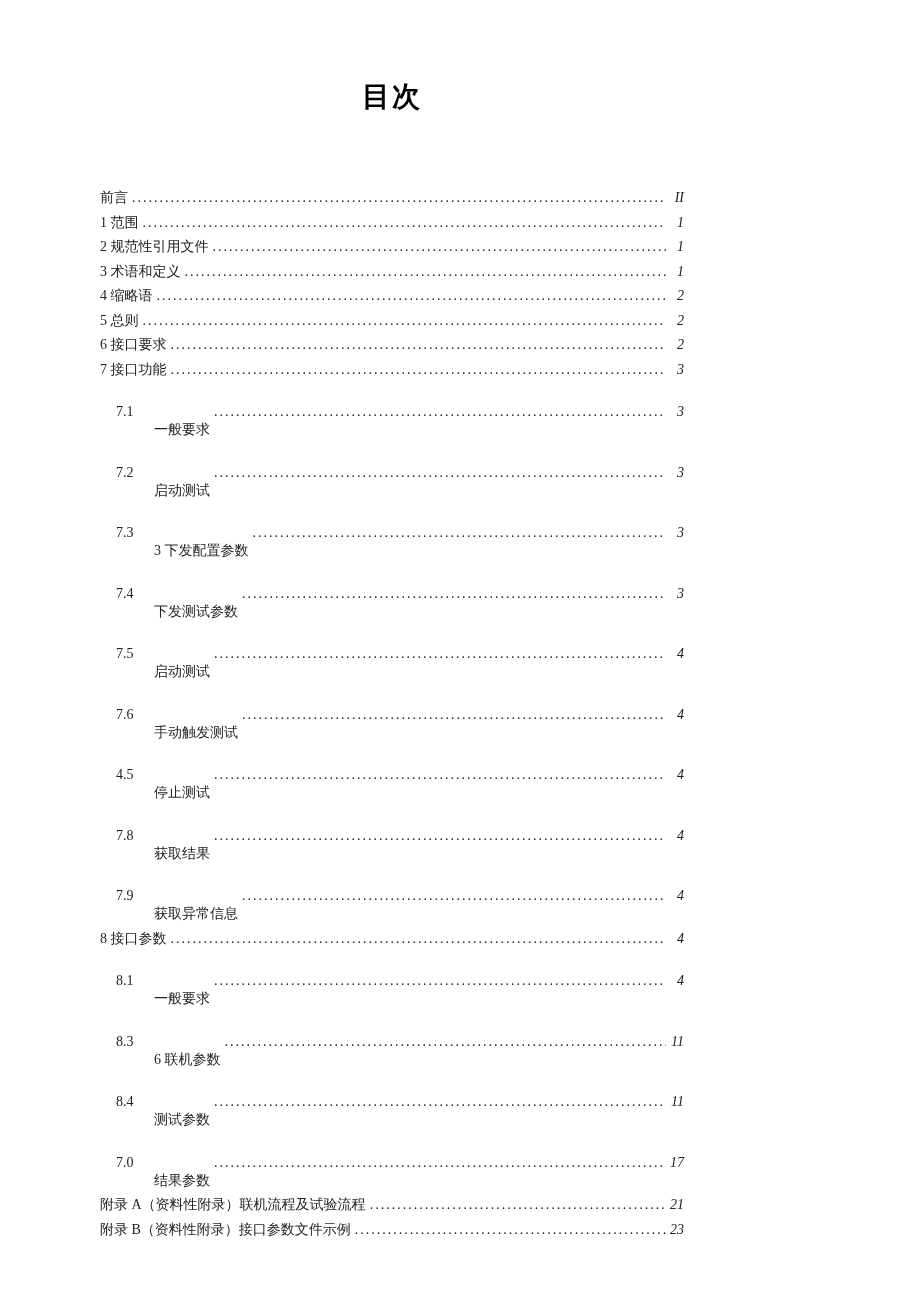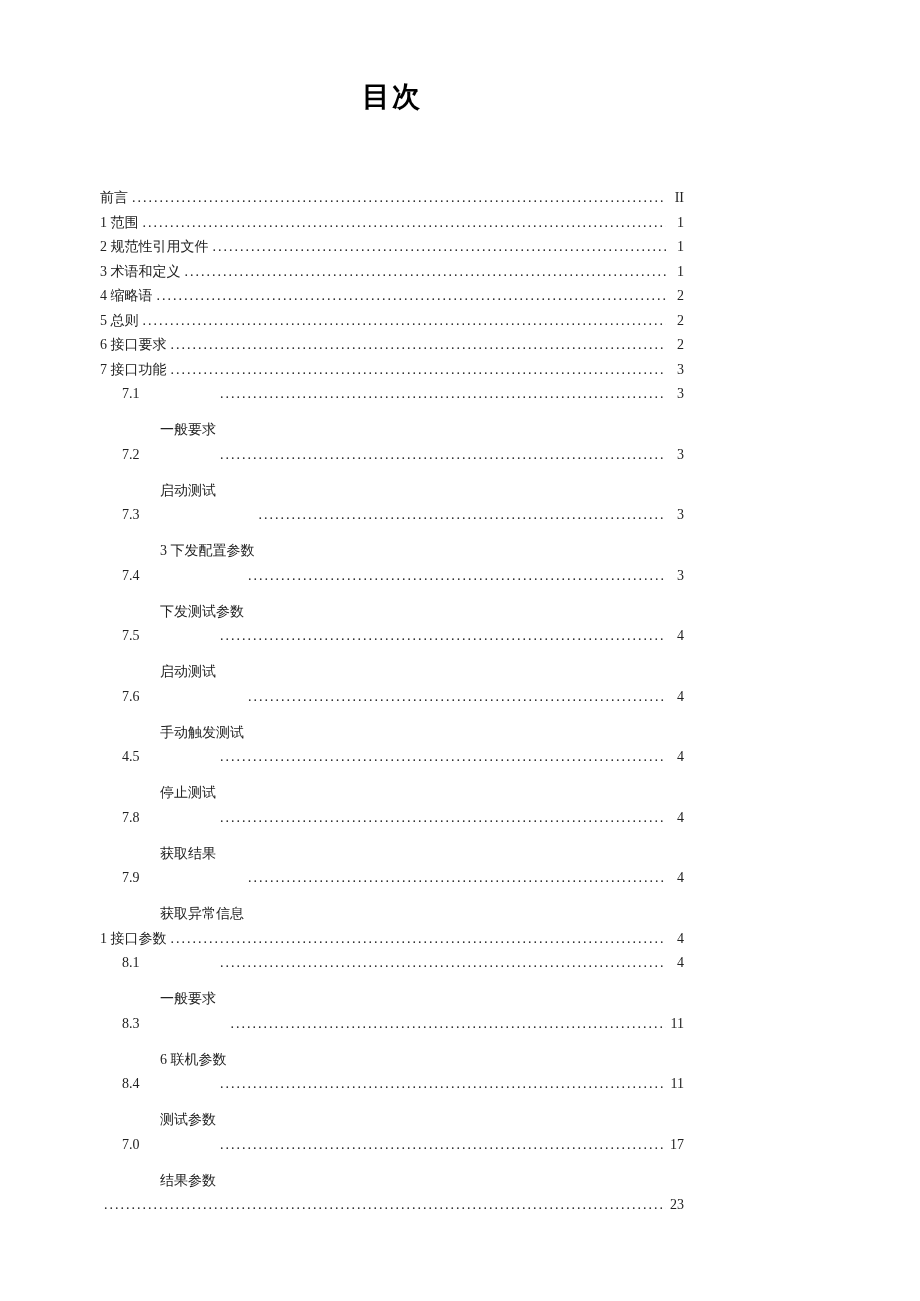--- a/index.html
+++ b/index.html
@@ -16,37 +16,36 @@
     }
     .title {
       text-align: center;
       font-size: 28px;
       font-weight: bold;
       margin-bottom: 70px;
       letter-spacing: 2px;
     }
     .toc-entry {
       display: flex;
-      align-items: flex-start;
+      align-items: center;
       font-size: 14px;
       color: #222;
       line-height: 24.5px;
       white-space: nowrap;
     }
     .toc-entry.sub {
       padding-left: 16px;
     }
     .toc-num {
       flex: 0 0 auto;
       min-width: 30px;
       padding-right: 10px;
     }
     .toc-entry.sub .toc-num {
       min-width: 28px;
-      margin-left: 6px;
     }
     .toc-label {
       flex: 0 0 auto;
       margin-top: 36px;
     }
     .toc-dots {
       flex: 1 1 auto;
       overflow: hidden;
       letter-spacing: 2px;
       color: #222;
@@ -54,20 +53,21 @@
     }
     .toc-dots::after {
       content: "....................................................................................................................................................................................................";
       display: block;
       white-space: nowrap;
     }
     .toc-page {
       flex: 0 0 auto;
       text-align: right;
       min-width: 18px;
+      font-style: italic;
     }
     .toc-entry.top .toc-label-combined {
       flex: 0 0 auto;
     }
   </style>
 </head>
 <body>
 
 <div class="page">
   <div class="title">目次</div>
@@ -160,21 +160,21 @@
         <span class="toc-dots"></span>
         <span class="toc-page">4</span>
       </div>
       <div class="toc-entry sub">
         <span class="toc-num">7.9</span>
         <span class="toc-label">获取异常信息</span>
         <span class="toc-dots"></span>
         <span class="toc-page">4</span>
       </div>
       <div class="toc-entry top">
-        <span class="toc-label-combined">1 接口参数</span>
+        <span class="toc-label-combined">8 接口参数</span>
         <span class="toc-dots"></span>
         <span class="toc-page">4</span>
       </div>
       <div class="toc-entry sub">
         <span class="toc-num">8.1</span>
         <span class="toc-label">一般要求</span>
         <span class="toc-dots"></span>
         <span class="toc-page">4</span>
       </div>
       <div class="toc-entry sub">
@@ -189,17 +189,23 @@
         <span class="toc-dots"></span>
         <span class="toc-page">11</span>
       </div>
       <div class="toc-entry sub">
         <span class="toc-num">7.0</span>
         <span class="toc-label">结果参数</span>
         <span class="toc-dots"></span>
         <span class="toc-page">17</span>
       </div>
       <div class="toc-entry top">
+        <span class="toc-label-combined">附录 A（资料性附录）联机流程及试验流程</span>
+        <span class="toc-dots"></span>
+        <span class="toc-page">21</span>
+      </div>
+      <div class="toc-entry top">
+        <span class="toc-label-combined">附录 B（资料性附录）接口参数文件示例</span>
         <span class="toc-dots"></span>
         <span class="toc-page">23</span>
       </div>
     </div>
 </div>
 
 </body></html>

